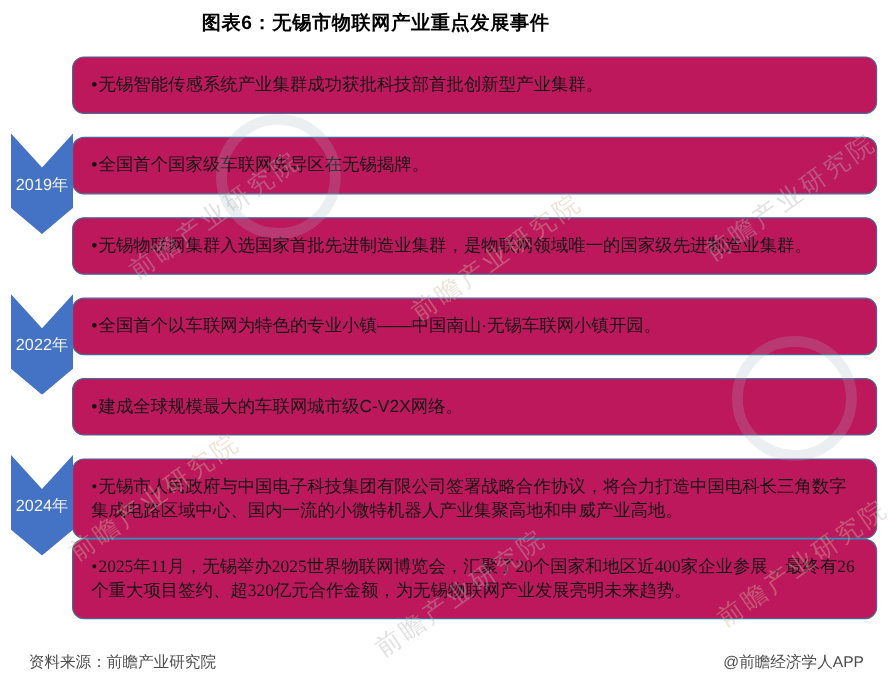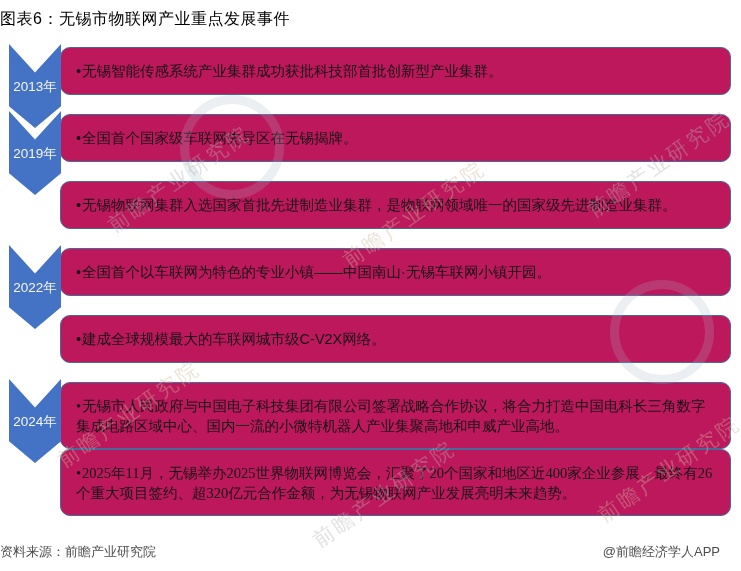--- a/index.html
+++ b/index.html
@@ -5,21 +5,21 @@
   html,body{margin:0;padding:0;background:#fff;}
   #stage{
     position:relative;
     width:741px;height:571px;
     background:#ffffff;
     overflow:hidden;
     font-family:"Liberation Sans", sans-serif;
   }
   .title{
     position:absolute;top:9px;left:0;width:626px;
-    text-align:left;font-size:16px;font-weight:normal;color:#000;
+    text-align:center;font-size:16px;font-weight:bold;color:#000;
     letter-spacing:0.5px;z-index:2;
   }
   .row{position:absolute;left:0;width:741px;z-index:2;}
   .chev{
     position:absolute;left:9px;top:-3px;width:52px;height:84px;
     background:#4472C4;
     clip-path:polygon(0 0,50% 34%,100% 0,100% 74%,50% 100%,0 74%);
     z-index:3;
   }
   .year{
@@ -33,21 +33,21 @@
     padding:5px 10px 5px 15px;
   }
   .box.h1{height:48px;}
   .box.h2{height:67px;font-family:Liberation Serif, serif;}
   .txt{font-size:14.5px;line-height:20px;color:#141414;}
   .bullet{margin-right:1px;}
   .footer{
     position:absolute;top:543px;left:0;width:741px;z-index:2;
     font-size:13px;color:#4d4d4d;
   }
-  .footer .src{position:absolute;left:0;top:0;}
+  .footer .src{position:absolute;left:24px;top:0;}
   .footer .credit{position:absolute;right:21px;top:0;}
   .wm{
     position:absolute;z-index:5;pointer-events:none;
     font-size:21px;letter-spacing:3px;white-space:nowrap;
     transform:rotate(-35deg);
   }
   .wm.gray{color:rgba(180,180,180,0.40);}
   .wm.beige{color:rgba(206,186,156,0.40);}
   .wm-circle{
     position:absolute;z-index:5;pointer-events:none;
@@ -65,23 +65,20 @@
   <div class="wm gray" style="left:575px;top:150px;">前瞻产业研究院</div>
   <div class="wm beige" style="left:45px;top:400px;">前瞻产业研究院</div>
   <div class="wm gray" style="left:300px;top:480px;">前瞻产业研究院</div>
   <div class="wm beige" style="left:585px;top:455px;">前瞻产业研究院</div>
   <div class="wm-circle" style="left:610px;top:280px;"></div>
   <div class="wm-circle" style="left:180px;top:95px;"></div>
 
   <div class="title">图表6：无锡市物联网产业重点发展事件</div>
 
   <div class="row" style="top:47px">
-    <div class="chev">
-      <div class="year">2013年</div>
-    </div>
     <div class="box h1">
       <div class="txt"><span class="bullet">•</span><span>无锡智能传感系统产业集群成功获批科技部首批创新型产业集群。</span></div>
     </div>
   </div>
 
   <div class="row" style="top:114px">
     <div class="chev">
       <div class="year">2019年</div>
     </div>
     <div class="box h1">

